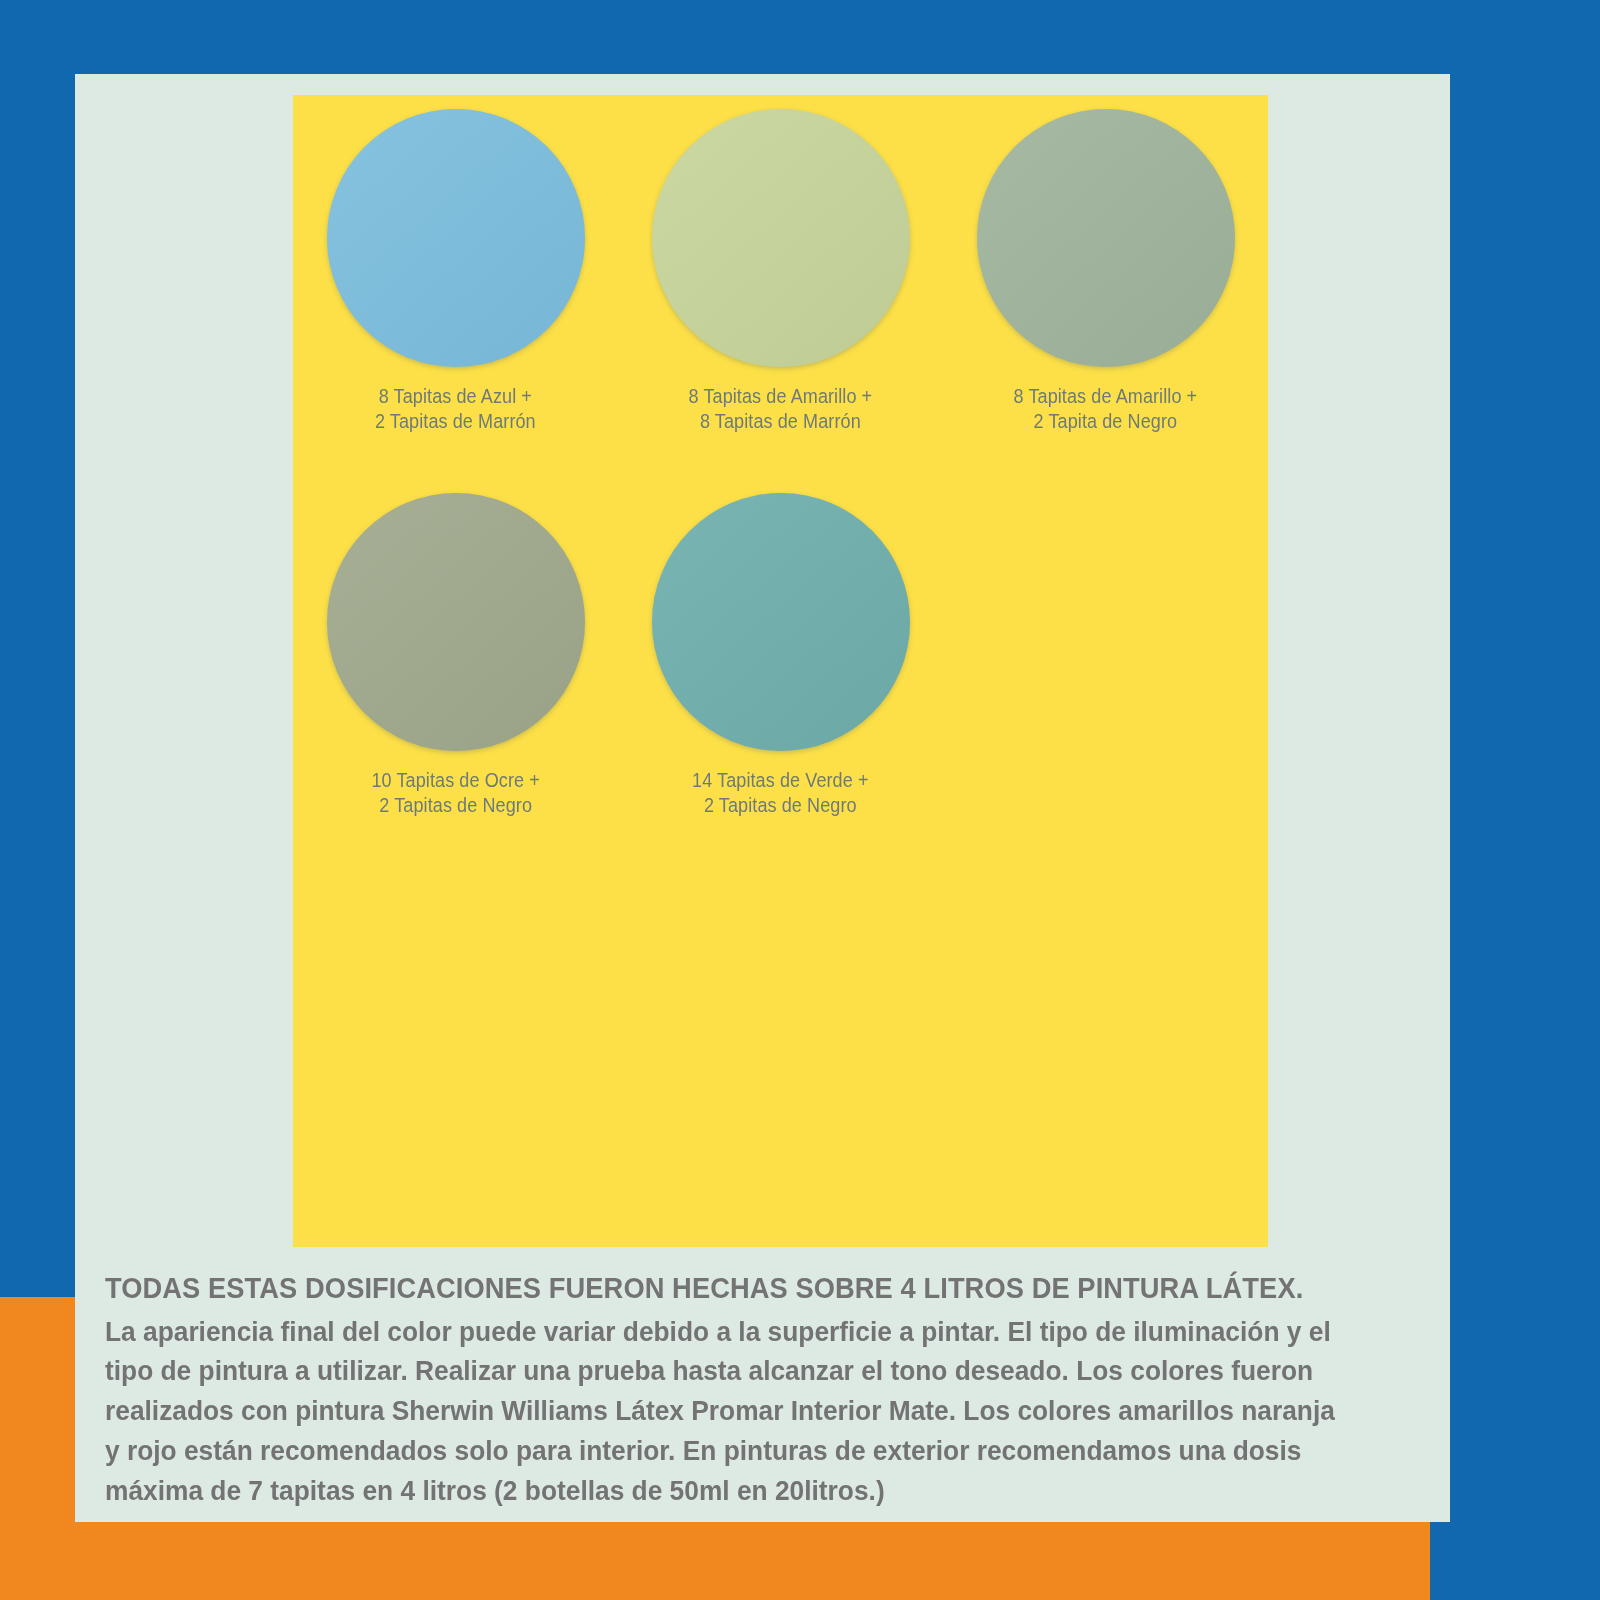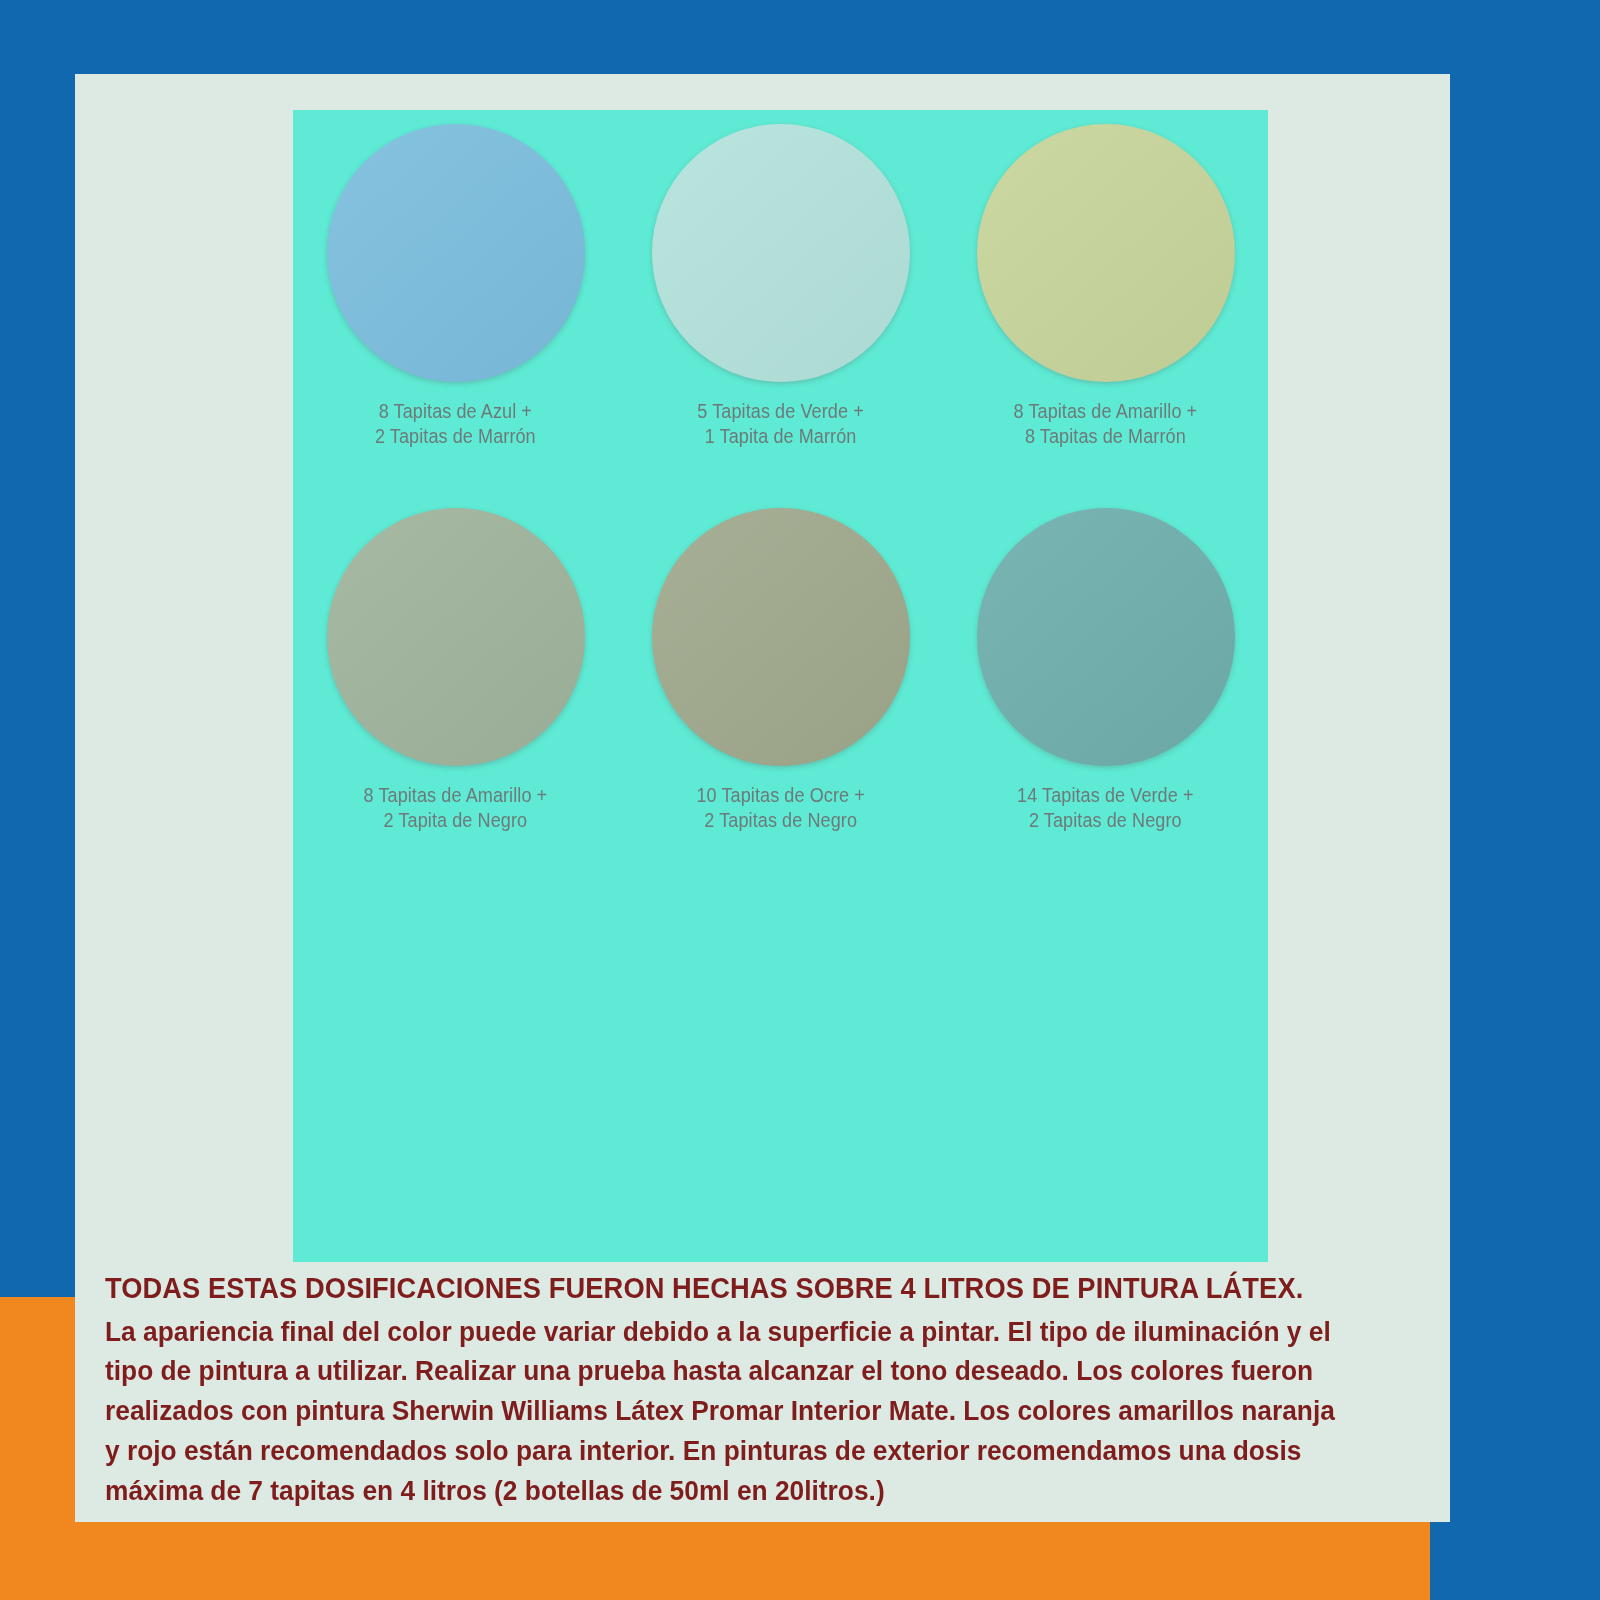--- a/index.html
+++ b/index.html
@@ -33,24 +33,24 @@
     left:75px;
     top:74px;
     width:1375px;
     height:1448px;
     background:#DDEAE4;
     z-index:5;
   }
   #swatch-panel{
     position:absolute;
     left:218px;
-    top:36px;
+    top:21px;
     width:975px;
     height:1152px;
-    background:#5eead4;
+    background:#fde047;
   }
   .grid{
     position:absolute;
     left:0;top:0;
     width:975px;height:1152px;
     display:grid;
     grid-template-columns:repeat(3,1fr);
     grid-template-rows:repeat(3,1fr);
   }
   .cell{
@@ -87,21 +87,21 @@
     transform:scaleX(.88);
     white-space:nowrap;
   }
   .label span{display:block;}
 
   #caption{
     position:absolute;
     left:30px;
     top:1196px;
     width:1320px;
-    color:#7f1d1d;
+    color:#737373;
   }
   #caption-title{
     font-family:"Liberation Sans Narrow","Liberation Sans", sans-serif;
     font-weight:bold;
     font-size:29px;
     letter-spacing:.1px;
     line-height:1.30;
     transform:scaleX(.94);
     transform-origin:left center;
     white-space:nowrap;
@@ -129,27 +129,20 @@
     <div class="grid">
 
       <div class="cell">
         <div class="dot" style="background:#7CBEDE"></div>
         <div class="label">
           <span>8 Tapitas de Azul +</span>
           <span>2 Tapitas de Marrón</span>
         </div>
       </div>
 
-      <div class="cell">
-        <div class="dot" style="background:#B4E3DC"></div>
-        <div class="label">
-          <span>5 Tapitas de Verde +</span>
-          <span>1 Tapita de Marrón</span>
-        </div>
-      </div>
 
       <div class="cell">
         <div class="dot" style="background:#C7D59B"></div>
         <div class="label">
           <span>8 Tapitas de Amarillo +</span>
           <span>8 Tapitas de Marrón</span>
         </div>
       </div>
 
 

